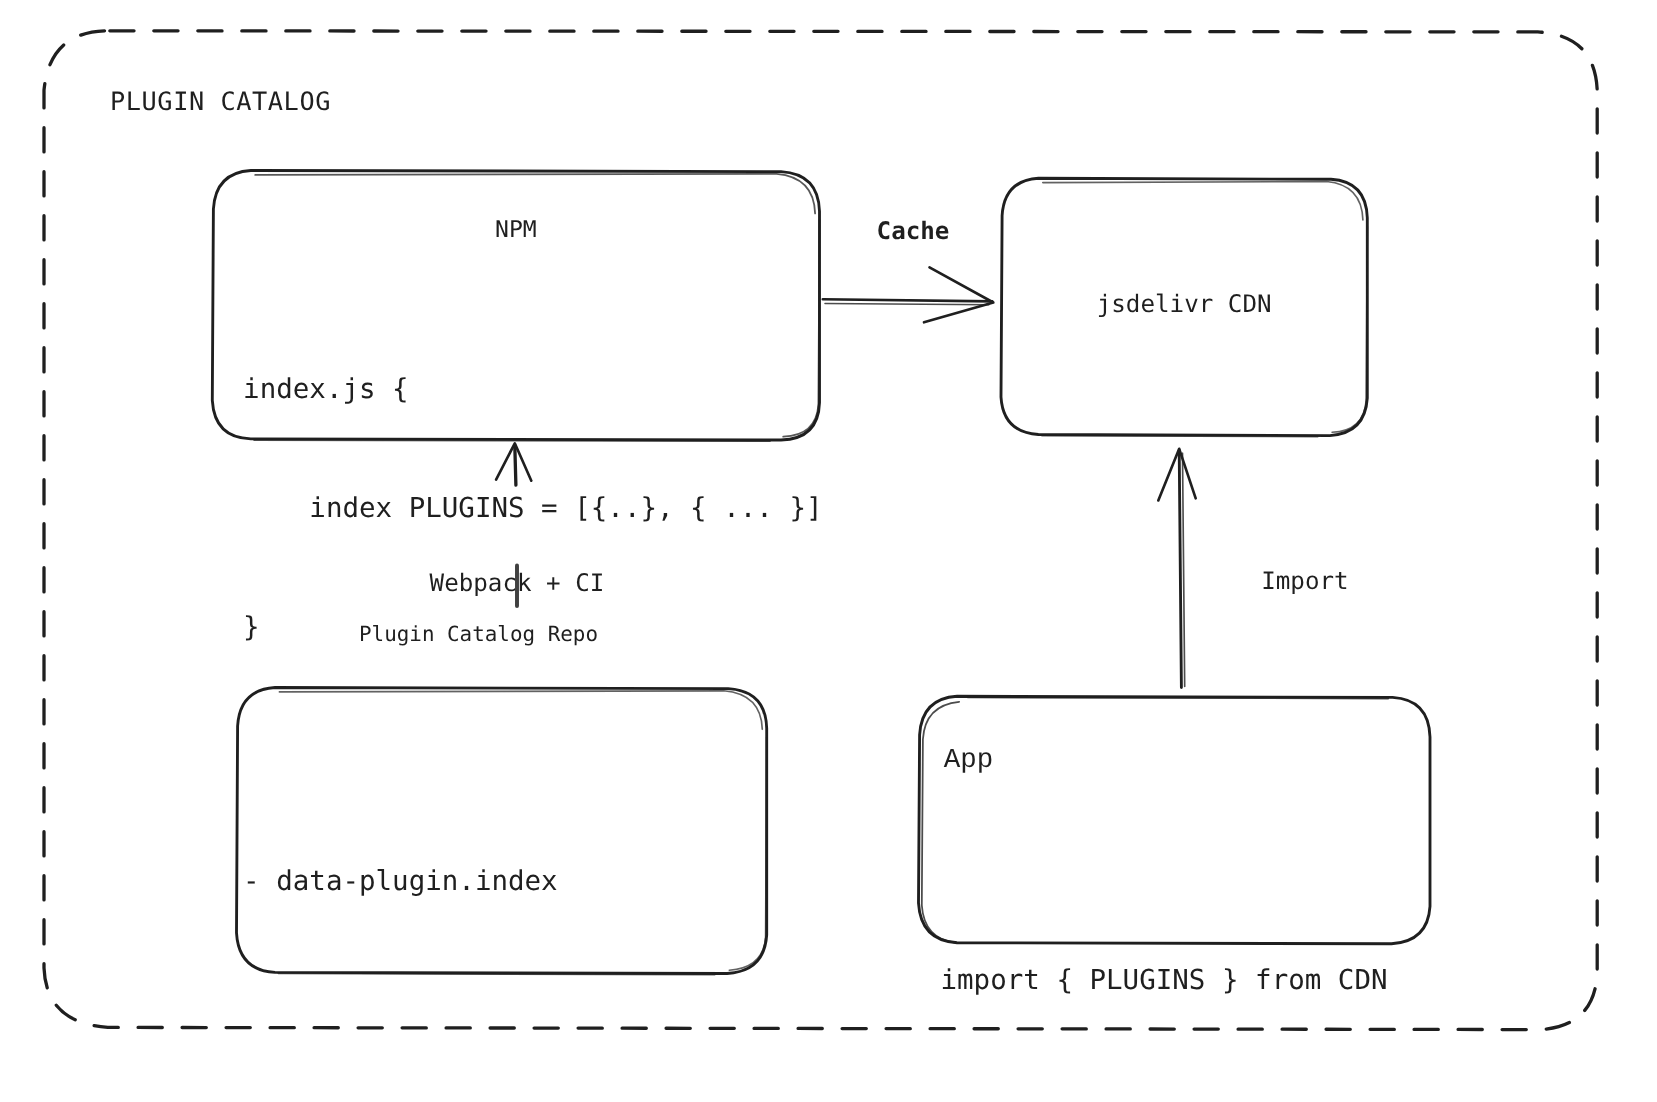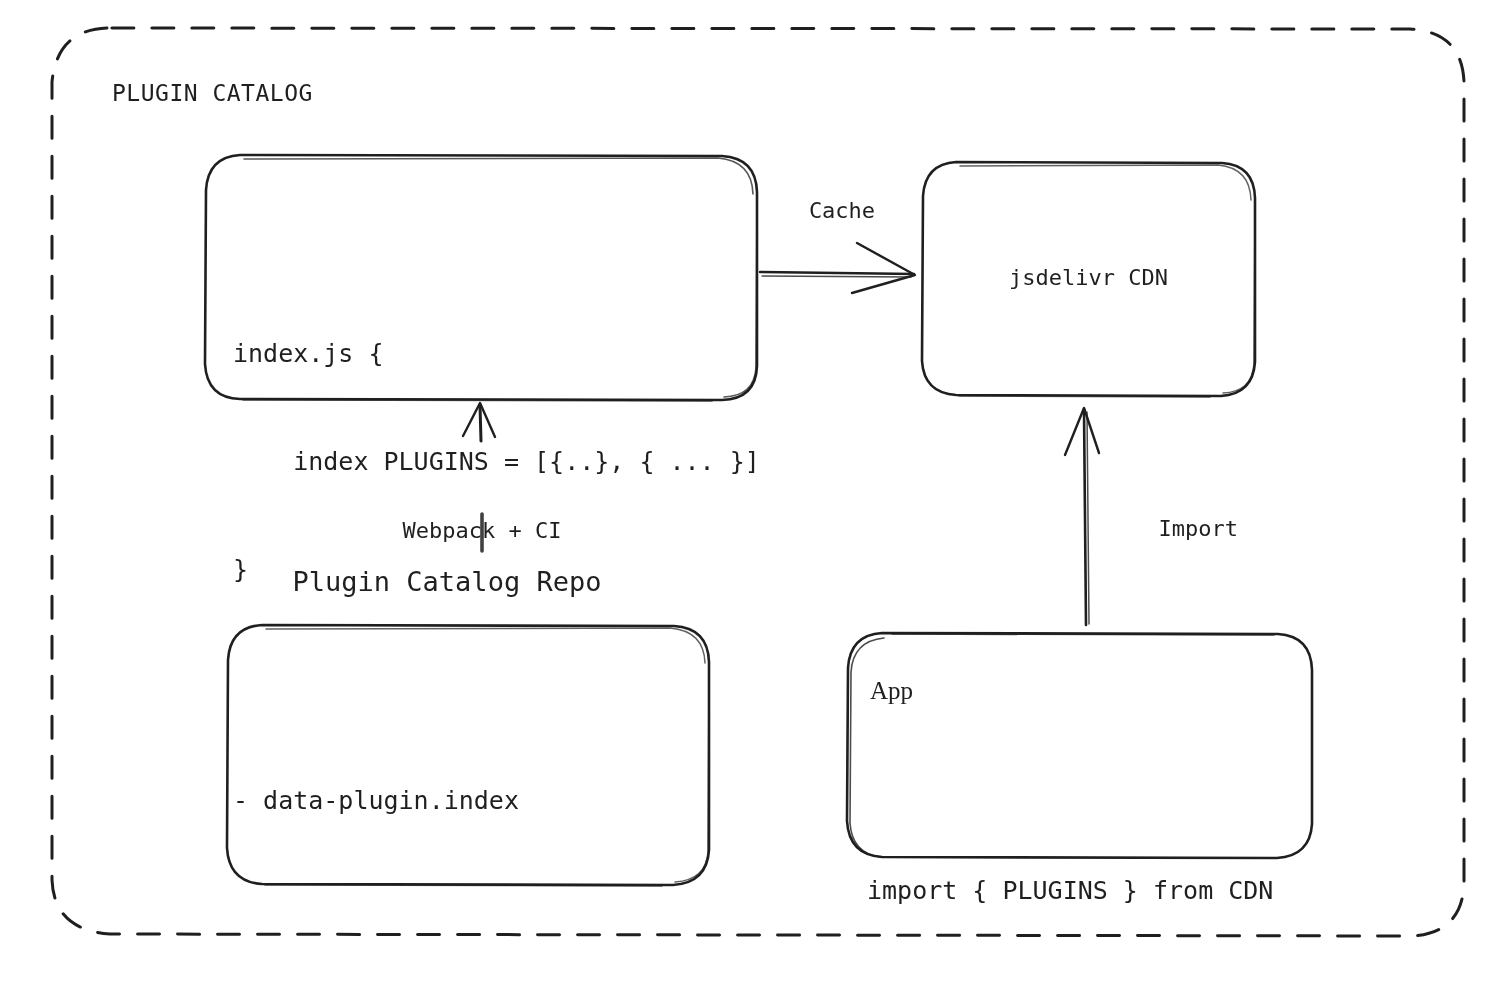--- a/index.html
+++ b/index.html
@@ -11,21 +11,20 @@
     width: 1506px;
     height: 1002px;
     font-family: "DejaVu Sans Mono", monospace;
     color: #1f1f1f;
     overflow: hidden;
   }
   #canvas {
     position: relative;
     width: 1208px;
     height: 1002px;
-    margin-left: 12px;
   }
   #sketch-layer {
     position: absolute;
     left: 0;
     top: 0;
     width: 1506px;
     height: 1002px;
     pointer-events: none;
   }
   .txt {
@@ -69,34 +68,35 @@
     top: 267px;
     width: 333px;
     font-size: 22px;
     text-align: center;
   }
   
   #cache-label {
     left: 760px;
     top: 200px;
     width: 140px;
+    font-weight: bold;
   }
   
   #webpack-label {
     left: 345px;
     top: 448px;
     width: 250px;
     line-height: 33px;
   }
   
   #repo-caption {
     left: 240px;
     top: 568px;
     width: 390px;
-    font-size: 27px;
+    font-size: 19px;
     text-align: center;
   }
   
   #repo-list {
     left: 221px;
     top: 708px;
     font-size: 25px;
     line-height: 37px;
   }
   
@@ -104,21 +104,21 @@
     left: 1106px;
     top: 518px;
     width: 120px;
     font-size: 22px;
     text-align: right;
   }
   
   #app-title {
     left: 858px;
     top: 678px;
-    font-family: Liberation Serif, serif;
+    font-family: Liberation Mono, monospace;
     font-size: 25px;
   }
   #app-code {
     left: 855px;
     top: 736px;
     font-size: 25px;
     line-height: 62px;
   }
 </style>
 </head>
@@ -167,20 +167,21 @@
     <g>
       <path d="M 1074 625 L 1072 409" fill="none" stroke="#1f1f1f" stroke-width="2.6" stroke-linecap="round"></path>
       <path d="M 1077 624 L 1075 412" fill="none" stroke="#1f1f1f" stroke-width="1.5" stroke-linecap="round" opacity="0.8"></path>
       <path d="M 1053 455 L 1072 408 L 1087 453" fill="none" stroke="#1f1f1f" stroke-width="2.4" stroke-linecap="round" stroke-linejoin="round"></path>
     </g>
 
   </svg>
 
   <div class="txt group-title">PLUGIN CATALOG</div>
 
+  <div class="txt box-title-center" id="npm-title">NPM</div>
 
   <div class="txt code" id="npm-code">
     <div>index.js {</div>
     <div>    index PLUGINS = [{..}, { ... }]</div>
     <div>}</div>
   </div>
 
   <div class="txt" id="cdn-title">jsdelivr CDN</div>
 
   <div class="txt edge-label" id="cache-label">Cache</div>

